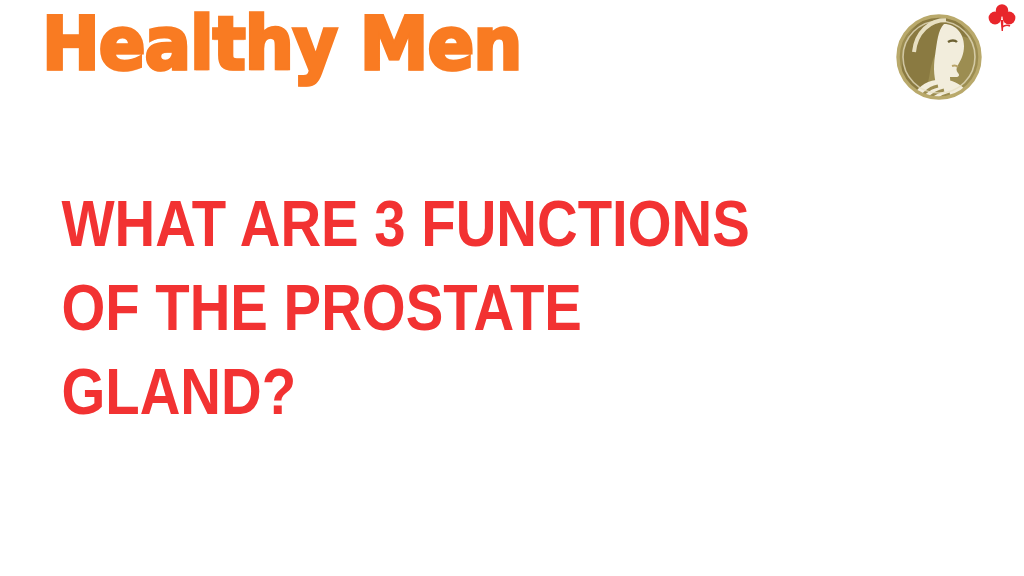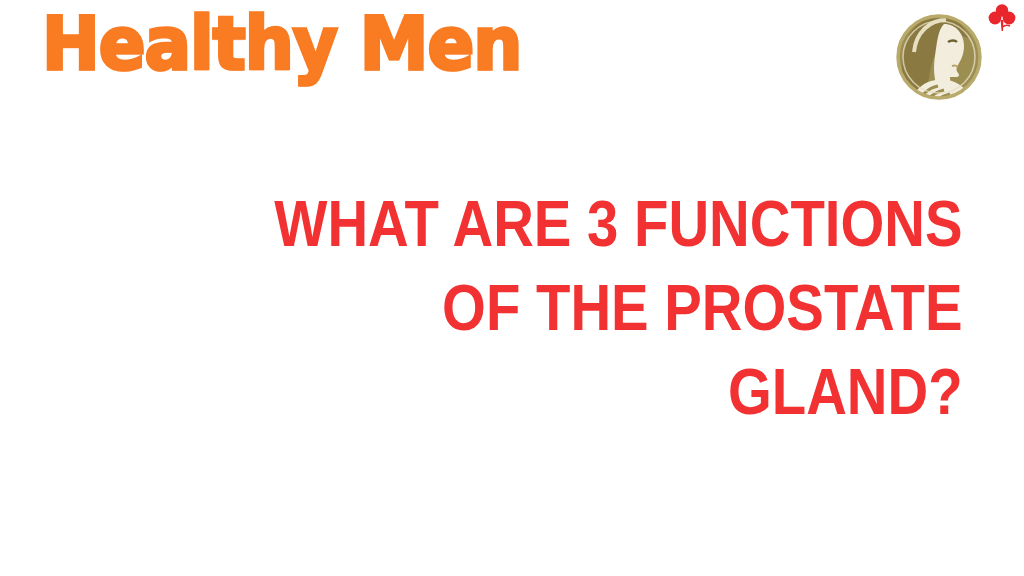--- a/index.html
+++ b/index.html
@@ -65,21 +65,21 @@
     width: 28px;
     height: 30px;
   }
 
   
   #headline {
     position: absolute;
     left: 0;
     top: 182px;
     width: 1024px;
-    text-align: right;
+    text-align: left;
   }
   #headline .hl-line {
     display: block;
     font-family: "Liberation Sans Narrow", "Liberation Sans", sans-serif;
     font-weight: 700;
     font-size: 64px;
     line-height: 84px;
     letter-spacing: 0px;
     color: #F23232;
     white-space: nowrap;

